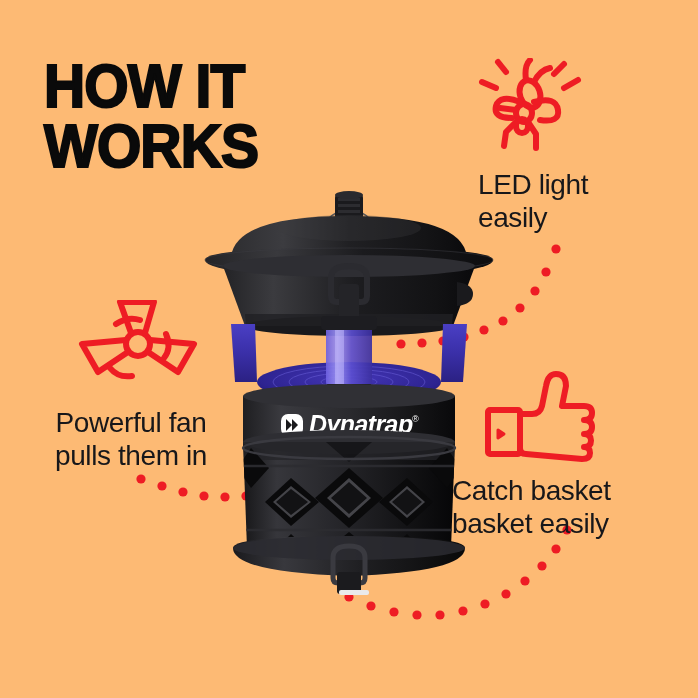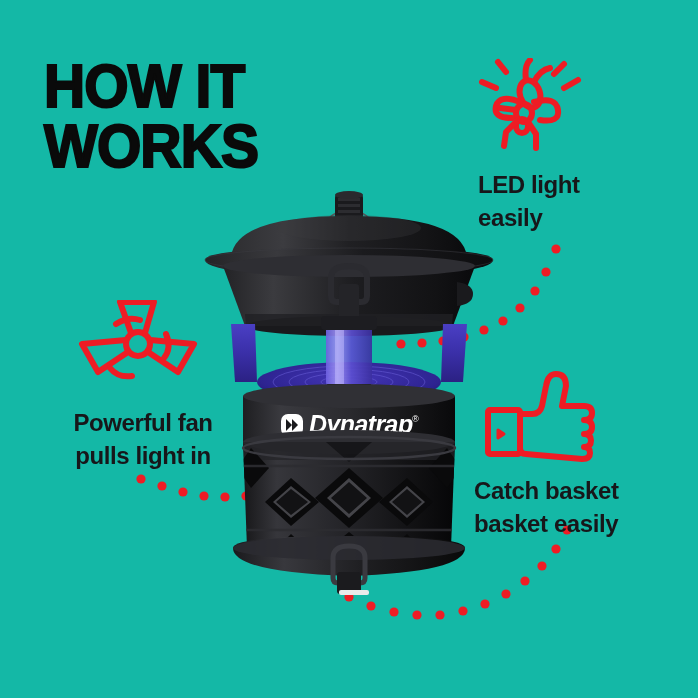--- a/index.html
+++ b/index.html
@@ -9,21 +9,21 @@
     height: 698px;
     background: #ffffff;
     font-family: "Liberation Sans", sans-serif;
     overflow: hidden;
   }
 
   #infographic {
     position: relative;
     width: 698px;
     height: 698px;
-    background: #14b8a6;
+    background: #fdba74;
   }
 
   
   #title-block {
     position: absolute;
     left: 44px;
     top: 56px;
     width: 260px;
   }
   .title-line {
@@ -35,31 +35,31 @@
     letter-spacing: -1px;
     color: #0a0a0a;
     transform: scaleX(0.92);
     transform-origin: left center;
     -webkit-text-stroke: 2.2px #0a0a0a;
   }
 
   
   .callout-text {
     position: absolute;
-    font-weight: 700;
-    font-size: 24px;
+    font-weight: 400;
+    font-size: 28px;
     line-height: 33px;
     color: #17171a;
     letter-spacing: -0.4px;
   }
   .callout-text span { display: block; }
 
   #callout-led     { left: 478px; top: 168px; width: 200px; text-align: left; }
-  #callout-fan     { left: 40px;  top: 406px; width: 206px; text-align: center; }
-  #callout-basket  { left: 474px; top: 474px; width: 212px; text-align: left; }
+  #callout-fan     { left: 28px;  top: 406px; width: 206px; text-align: center; }
+  #callout-basket  { left: 452px; top: 474px; width: 212px; text-align: left; }
 
   
   .icon-wrap { position: absolute; }
   #icon-led    { left: 476px; top: 58px;  width: 108px; height: 104px; }
   #icon-fan    { left: 76px;  top: 300px; width: 124px; height: 98px; }
   #icon-basket { left: 482px; top: 368px; width: 118px; height: 96px; }
 
   
   .trail { position: absolute; left: 0; top: 0; width: 698px; height: 698px; pointer-events: none; }
   .trail-dot { fill: #ee1c24; }
@@ -346,21 +346,21 @@
     </svg>
   </div>
 
   <div class="callout-text" id="callout-led">
     <span>LED light</span>
     <span>easily</span>
   </div>
 
   <div class="callout-text" id="callout-fan">
     <span>Powerful fan</span>
-    <span>pulls light in</span>
+    <span>pulls them in</span>
   </div>
 
   <div class="callout-text" id="callout-basket">
     <span>Catch basket</span>
     <span>basket easily</span>
   </div>
 
 </div>
 
 </body></html>

